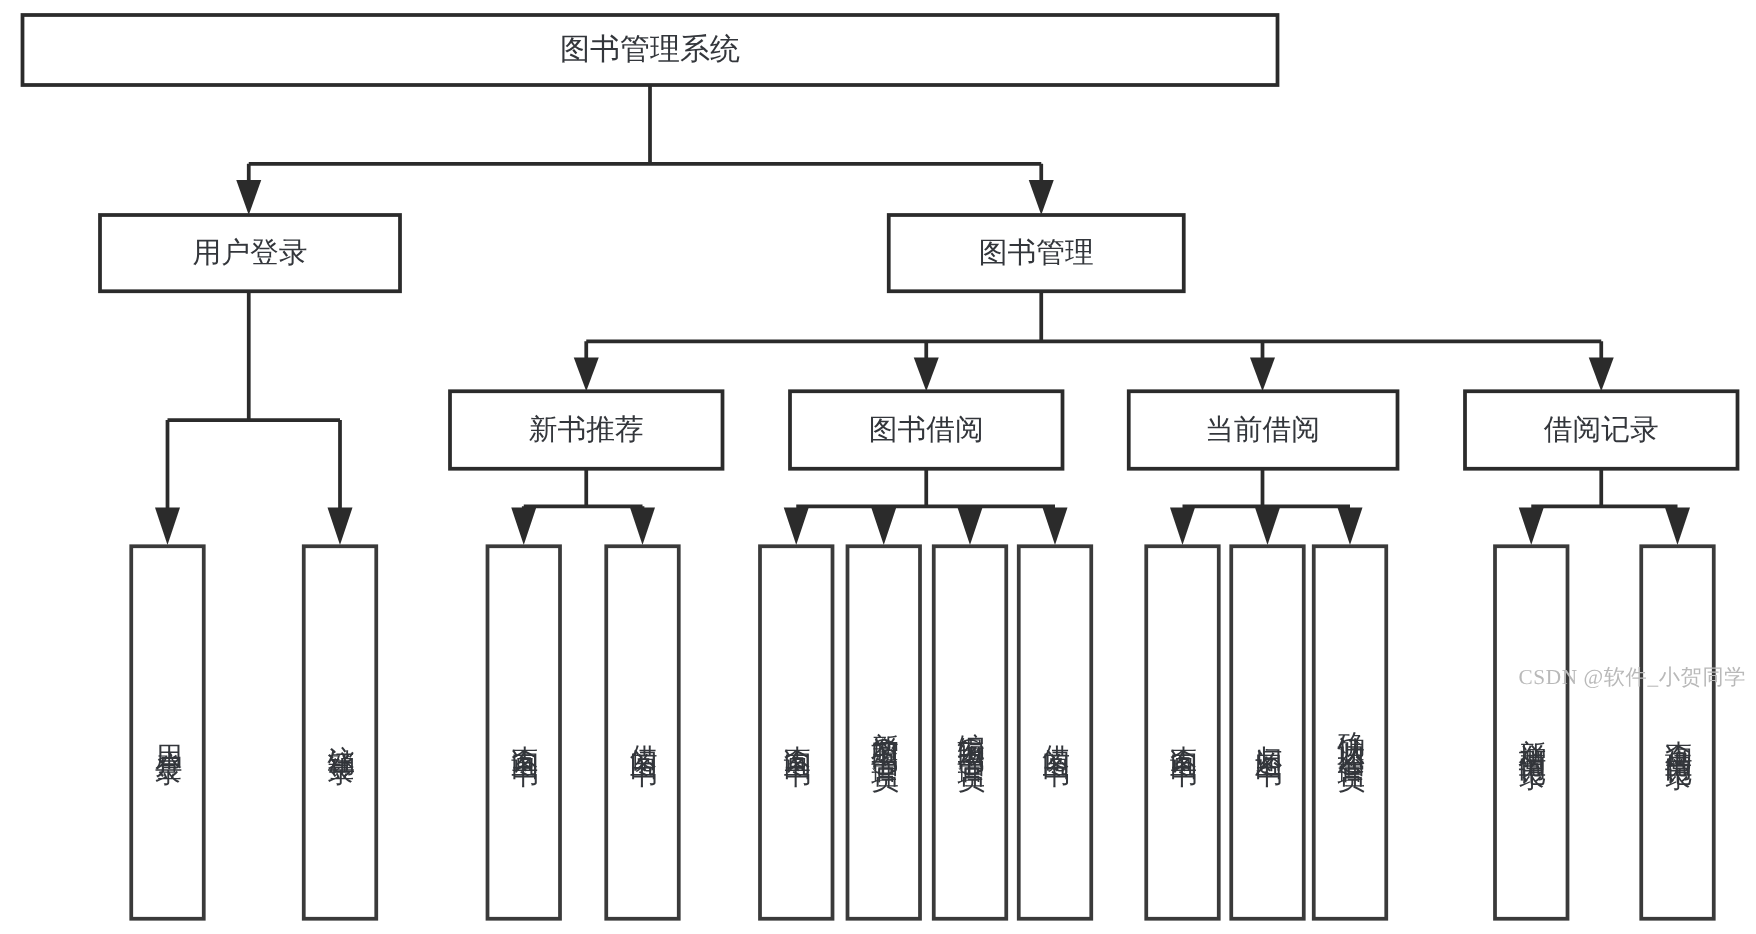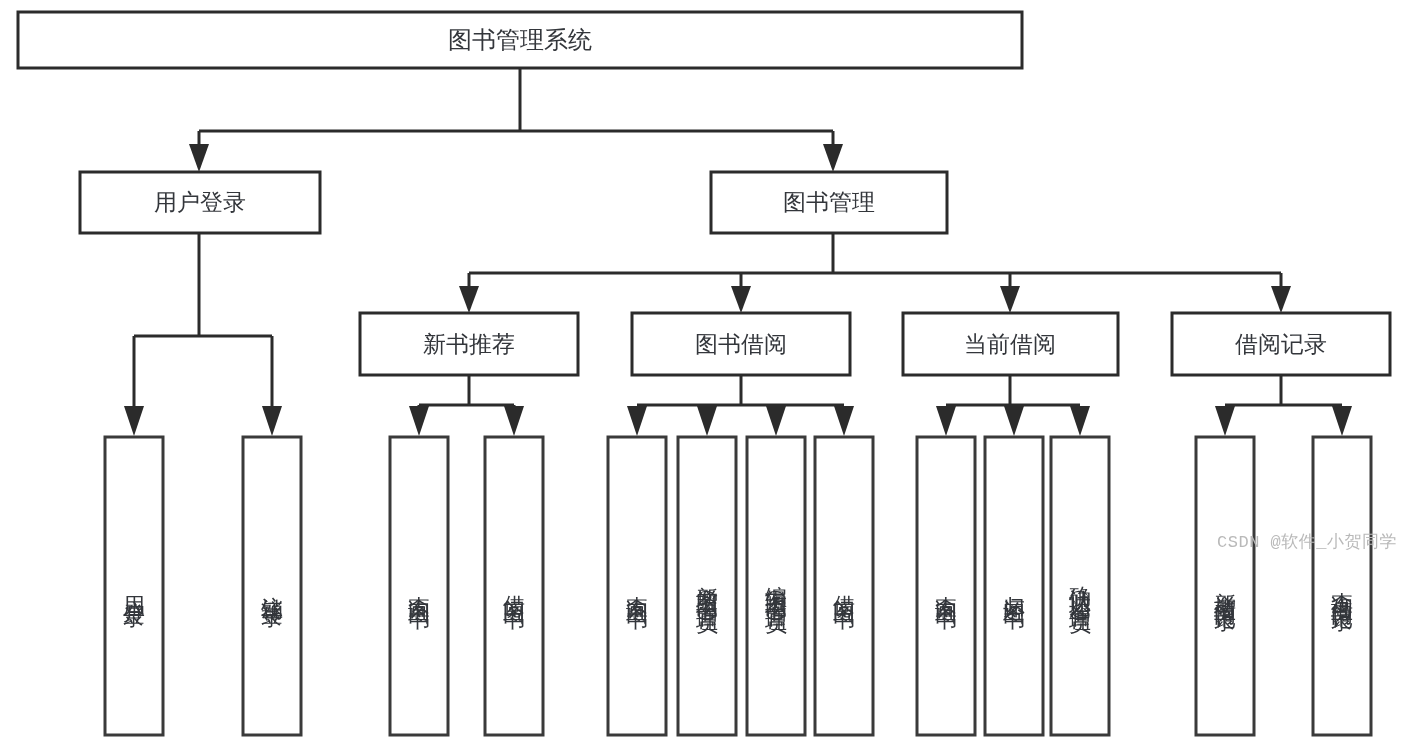--- a/index.html
+++ b/index.html
@@ -71,21 +71,21 @@
     font-size: 22px;
     color: #33363b;
     letter-spacing: 4px;
     line-height: 1;
     white-space: nowrap;
   }
   .watermark {
     position: absolute;
     right: 8px;
     bottom: 4px;
-    font-family: Liberation Mono, monospace;
+    font-family: Liberation Serif, serif;
     font-size: 17px;
     color: #b9b9b9;
     letter-spacing: 0.5px;
     white-space: nowrap;
   }
 </style>
 </head>
 <body>
 
 <div id="diagram-root">

